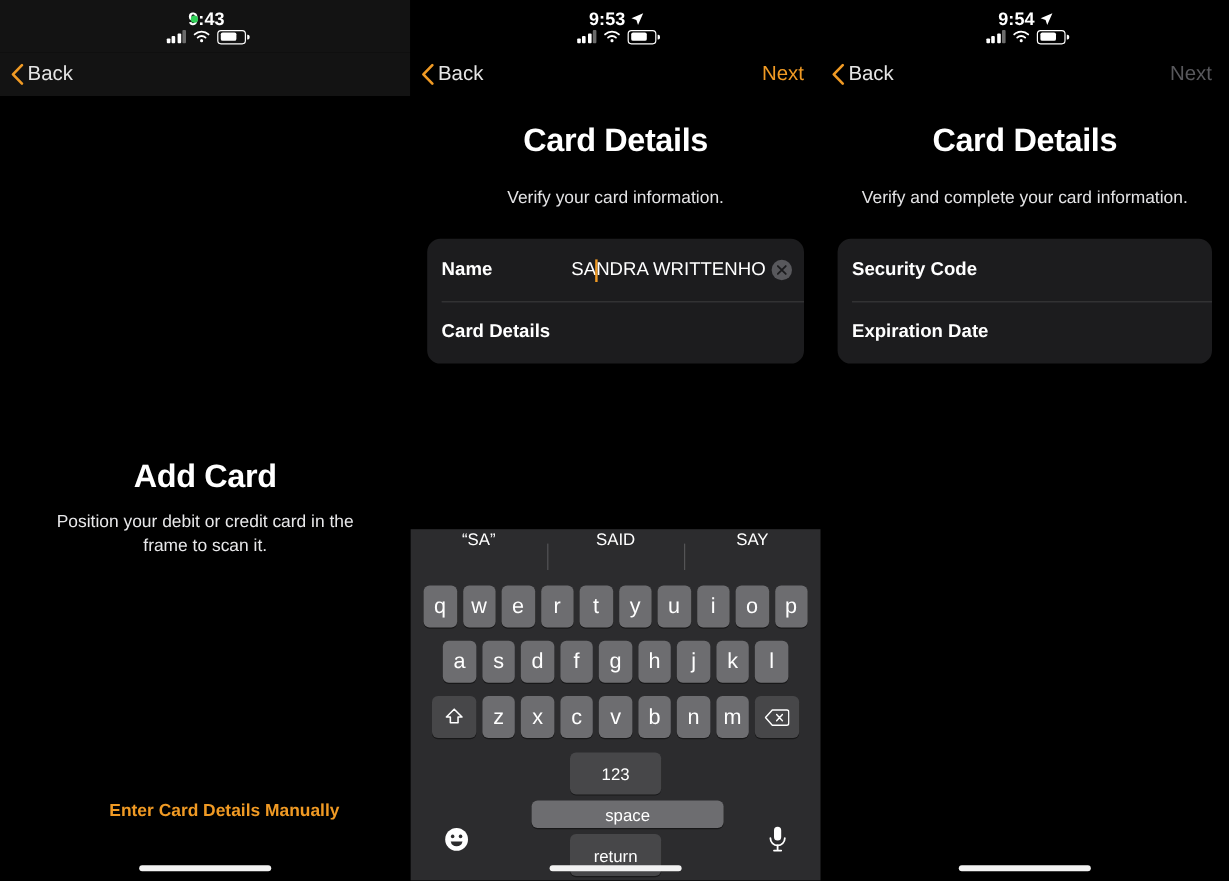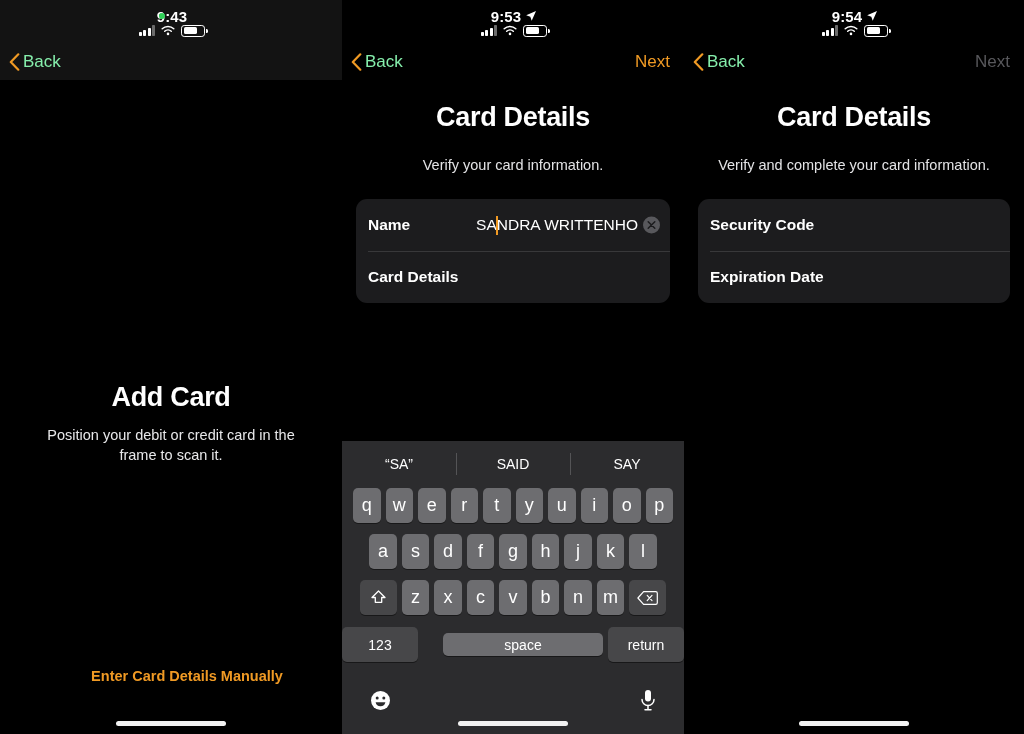--- a/index.html
+++ b/index.html
@@ -52,21 +52,21 @@
   .batt span { display: block; height: 100%; width: 72%; background: #fff; border-radius: 1.6px; }
 
   
   .navbar {
     height: 36px; width: 100%; display: flex; align-items: center;
     justify-content: space-between; padding: 0 14px 0 9px;
   }
   .navbar.tinted { background: #131313; }
   .nav-back {
     display: flex; align-items: center; gap: 3px;
-    color: #86efac; font-size: 17px; cursor: pointer;
+    color: #e5e5e5; font-size: 17px; cursor: pointer;
   }
   .chev { display: block; }
   .nav-next { color: #f09a24; font-size: 17px; cursor: pointer; }
   .nav-next.disabled { color: #58585c; }
 
   
   .page-title {
     text-align: center; color: #fff; font-size: 27px; font-weight: bold;
     margin-top: 22px; letter-spacing: -.3px;
   }
@@ -121,35 +121,35 @@
     position: absolute; bottom: 8px; left: 50%; transform: translateX(-50%);
     width: 110px; height: 5px; border-radius: 3px; background: #f2f2f2;
   }
 
   
   .keyboard {
     position: absolute; left: 0; right: 0; bottom: 0; top: 441px;
     background: #2c2c2e;
   }
   .predictive {
-    height: 46px; display: flex; align-items: center;
+    height: 46px; display: flex; 
   }
   .pred {
     flex: 1; text-align: center; color: #fff; font-size: 14px;
     position: relative; cursor: pointer;
   }
   .pred + .pred::before {
     content: ""; position: absolute; left: 0; top: 50%;
     transform: translateY(-50%); width: 1px; height: 22px; background: #545456;
   }
   .krow { display: flex; justify-content: center; align-items: center; gap: 5px; }
   .krow.r1 { margin-top: 1px; }
   .krow.r2 { margin-top: 11px; }
   .krow.r3 { margin-top: 11px; }
-  .krow.r4 { margin-top: 12px; }
+  .krow.r4 { margin-top: 12px; flex-direction: column; }
   .key {
     background: #6d6d70; border-radius: 5px; color: #fff;
     display: flex; align-items: center; justify-content: center;
     font-size: 18px; box-shadow: 0 1px 0 rgba(0,0,0,.45); cursor: pointer;
   }
   .key.letter { width: 27.5px; height: 35px; }
   .key.dark { background: #474749; }
   .key.shift { width: 37px; height: 35px; }
   .key.del { width: 37px; height: 35px; }
   .key.num { width: 76px; height: 35px; font-size: 14px; }

